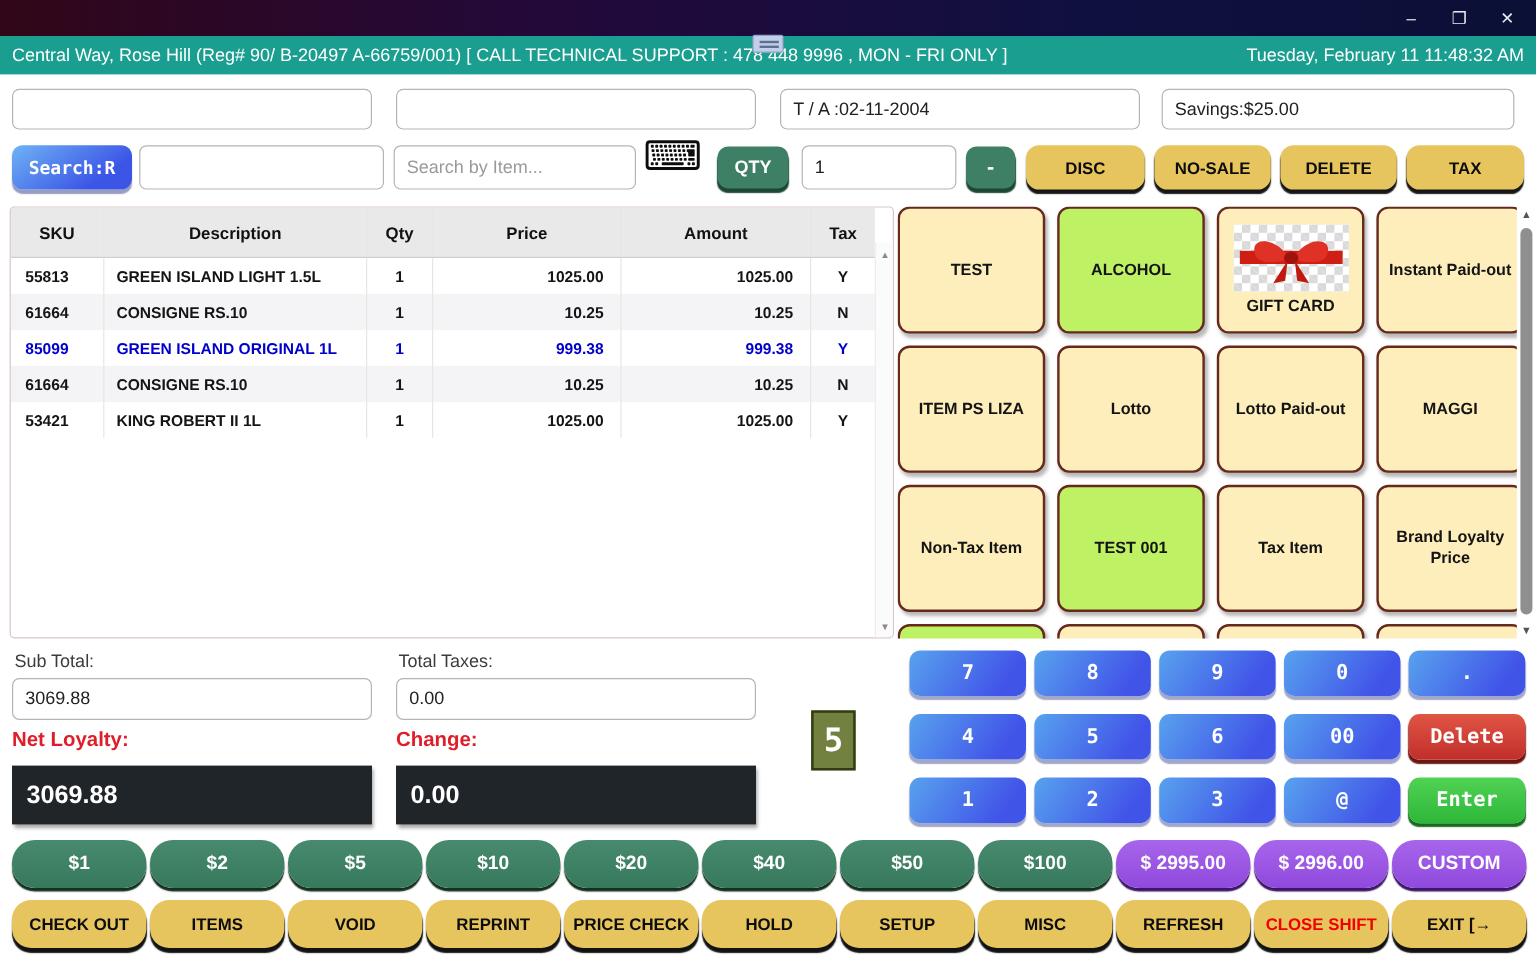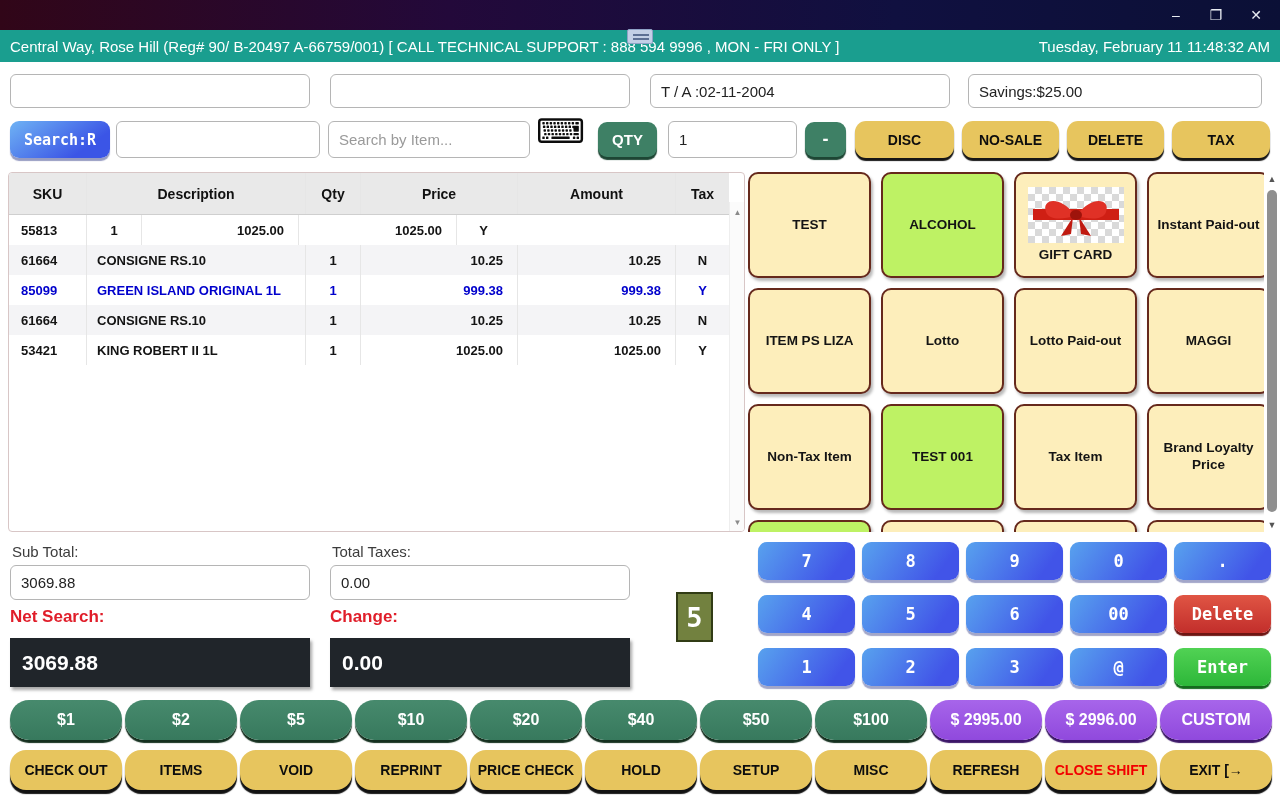--- a/index.html
+++ b/index.html
@@ -141,21 +141,21 @@
 
 <div id="app">
 
   <div class="titlebar">
     <div class="win-btn">–</div>
     <div class="win-btn">❐</div>
     <div class="win-btn">✕</div>
   </div>
 
   <div class="infobar">
-    <span>Central Way, Rose Hill (Reg# 90/ B-20497 A-66759/001) [ CALL TECHNICAL SUPPORT : 888 594 9996 , MON - FRI ONLY ]</span>
+    <span>Central Way, Rose Hill (Reg# 90/ B-20497 A-66759/001) [ CALL TECHNICAL SUPPORT : 478 448 9996 , MON - FRI ONLY ]</span>
     <span>Tuesday, February 11 11:48:32 AM</span>
   </div>
   <div class="touchkb"></div>
 
   <input class="tfield" id="fld1" value="" style="">
   <input class="tfield" id="fld2" value="" style="">
   <input class="tfield" id="fld3" value="T / A :02-11-2004" style="">
   <input class="tfield" id="fld4" value="Savings:$25.00" style="">
 
   <button class="price-btn">Search:R</button>
@@ -177,20 +177,21 @@
         <div class="cell col-description">Description</div>
         <div class="cell col-qty">Qty</div>
         <div class="cell col-price">Price</div>
         <div class="cell col-amount">Amount</div>
         <div class="cell col-tax">Tax</div>
       </div>
     <div>
 
         <div class="trow tbody-row">
           <div class="cell col-sku">55813</div>
+          <div class="cell col-description">GREEN ISLAND LIGHT 1.5L</div>
           <div class="cell col-qty">1</div>
           <div class="cell col-price">1025.00</div>
           <div class="cell col-amount">1025.00</div>
           <div class="cell col-tax">Y</div>
         </div>
 
         <div class="trow tbody-row">
           <div class="cell col-sku">61664</div>
           <div class="cell col-description">CONSIGNE RS.10</div>
           <div class="cell col-qty">1</div>
@@ -326,21 +327,21 @@
   <div class="gscroll">
     <div class="arr up">▲</div>
     <div class="thumb"></div>
     <div class="arr down">▼</div>
   </div>
 
   <div class="lab" id="subtotal-lab">Sub Total:</div>
   <input class="tfield" id="subtotal-val" value="3069.88" style="">
   <div class="lab" id="taxes-lab">Total Taxes:</div>
   <input class="tfield" id="taxes-val" value="0.00" style="">
-  <div class="red-lab" id="net-lab">Net Search:</div>
+  <div class="red-lab" id="net-lab">Net Loyalty:</div>
   <div class="dark-box" id="net-val">3069.88</div>
   <div class="red-lab" id="change-lab">Change:</div>
   <div class="dark-box" id="change-val">0.00</div>
   <div class="count-badge">5</div>
 
   <div class="keypad">
 
   <button class="key t-blue">7</button>
       <button class="key t-blue">8</button>
       <button class="key t-blue">9</button>

